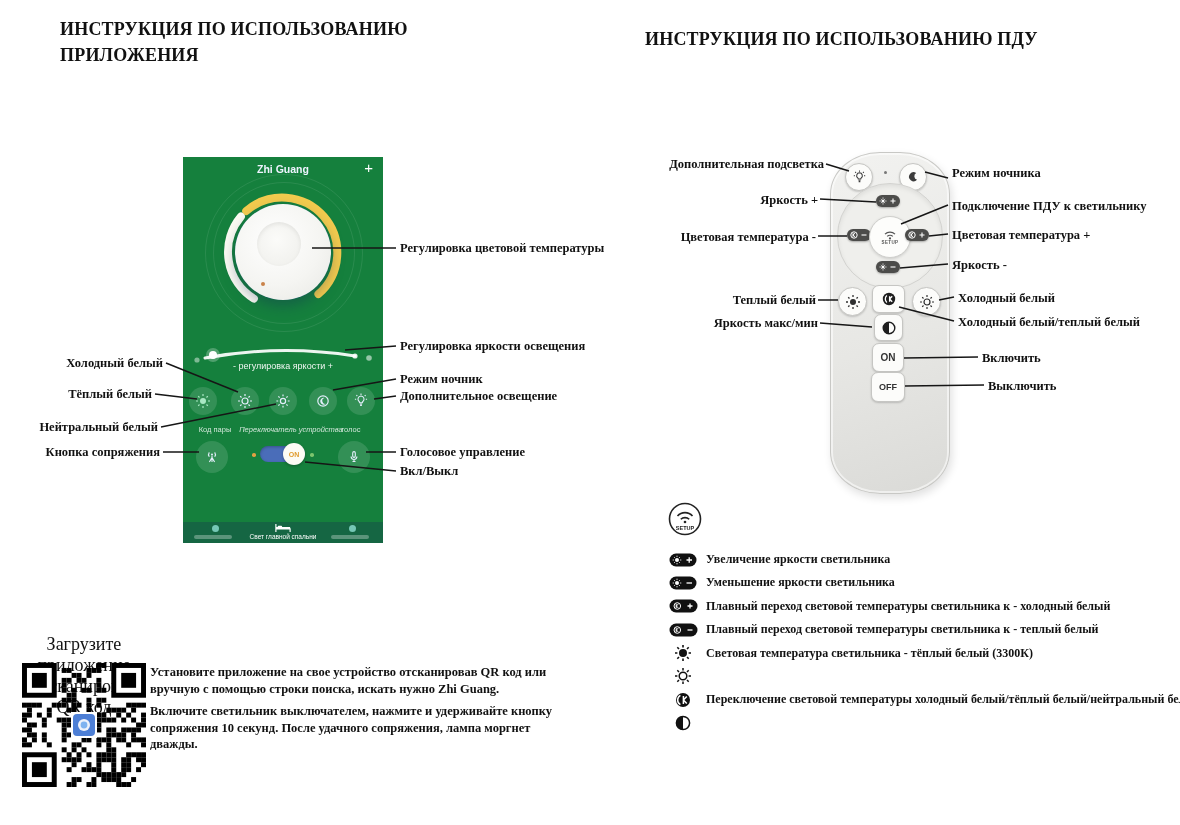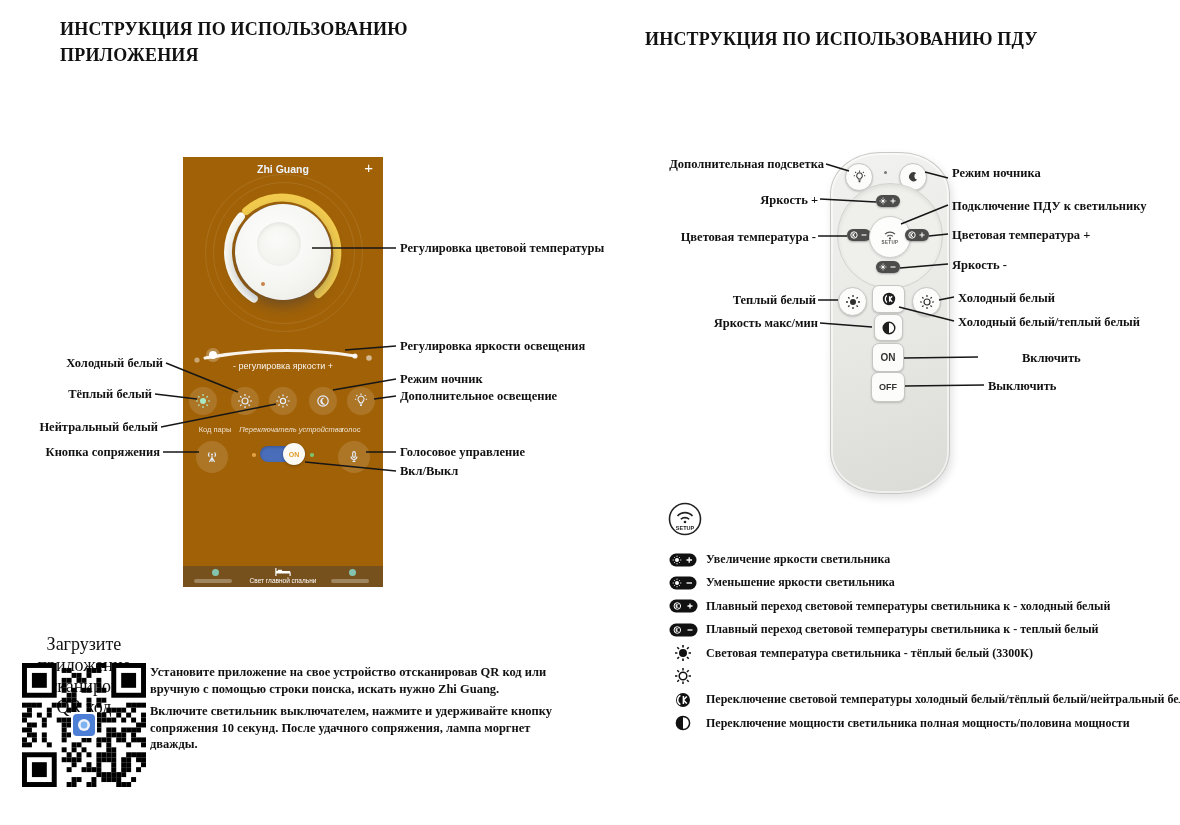--- a/index.html
+++ b/index.html
@@ -4,21 +4,21 @@
 <style>
   html,body{margin:0;padding:0;background:#fff;}
   .page{position:relative;width:1180px;height:825px;background:#fff;overflow:hidden;
         font-family:"Liberation Serif",serif;color:#111;}
   .abs{position:absolute;}
   .title{position:absolute;font-weight:bold;font-size:18px;line-height:26px;letter-spacing:.2px;}
   .co{position:absolute;font-weight:bold;font-size:12.5px;white-space:nowrap;line-height:16px;}
   .co.r{text-align:right;}
   .para{position:absolute;font-weight:bold;font-size:12.5px;line-height:1.32;}
   
-  .phone{position:absolute;left:183px;top:157px;width:200px;height:430px;background:#a16207;overflow:hidden;}
+  .phone{position:absolute;left:183px;top:157px;width:200px;height:386px;background:#15803d;overflow:hidden;}
   .ph-head{position:absolute;top:0;left:0;right:0;height:24px;display:flex;align-items:center;justify-content:center;
            color:#eef4ff;font-family:"Liberation Sans",sans-serif;font-weight:bold;font-size:10.5px;}
   .ph-plus{position:absolute;right:10px;top:2px;font-size:15px;font-weight:400;color:#fff;
            font-family:"Liberation Sans",sans-serif;}
   .glow{position:absolute;border-radius:50%;border:1px solid rgba(255,255,255,.09);}
   .knob{position:absolute;left:52px;top:47px;width:96px;height:96px;border-radius:50%;
         background:radial-gradient(circle at 42% 38%, #ffffff 0%, #f5f5f2 55%, #e7e7e3 100%);
         box-shadow:0 6px 14px rgba(20,40,90,.35);}
   .knob-inner{position:absolute;left:22px;top:18px;width:44px;height:44px;border-radius:50%;
         background:radial-gradient(circle at 45% 40%, #fbfbf9, #eeeeea);
@@ -513,21 +513,21 @@
   <div class="co r" style="left:640px;top:192px;width:178px;">Яркость +</div>
   <div class="co r" style="left:620px;top:229px;width:196px;">Цветовая температура -</div>
   <div class="co r" style="left:640px;top:292px;width:176px;">Теплый белый</div>
   <div class="co r" style="left:620px;top:315px;width:198px;">Яркость макс/мин</div>
   <div class="co" style="left:952px;top:165px;">Режим ночника</div>
   <div class="co" style="left:952px;top:198px;">Подключение ПДУ к светильнику</div>
   <div class="co" style="left:952px;top:227px;">Цветовая температура +</div>
   <div class="co" style="left:952px;top:257px;">Яркость -</div>
   <div class="co" style="left:958px;top:290px;">Холодный белый</div>
   <div class="co" style="left:958px;top:314px;">Холодный белый/теплый белый</div>
-  <div class="co" style="left:982px;top:350px;margin-left:40px;">Включить</div>
+  <div class="co" style="left:982px;top:350px;">Включить</div>
   <div class="co" style="left:988px;top:378px;">Выключить</div>
 
   <svg class="abs" style="left:668px;top:502px;" width="34" height="34" viewBox="0 0 34 34">
     <circle cx="17" cy="17" r="15.5" fill="none" stroke="#222" stroke-width="1.6"></circle>
     <path d="M9.5 14 A10 10 0 0 1 24.5 14" fill="none" stroke="#222" stroke-width="1.6"></path>
     <path d="M12.8 17.3 A6 6 0 0 1 21.2 17.3" fill="none" stroke="#222" stroke-width="1.6"></path>
     <circle cx="17" cy="20" r="1.3" fill="#222"></circle>
     <text x="17" y="27.5" text-anchor="middle" font-size="5.5" font-weight="bold" fill="#222" font-family="Liberation Sans, sans-serif">SETUP</text>
   </svg>
 
@@ -603,21 +603,20 @@
       </span>
       <span class="leg-tx">Переключение световой температуры холодный белый/тёплый белый/нейтральный белый</span>
     </div>
     <div class="leg-row">
       <span class="leg-ic">
         <svg width="18" height="18" viewBox="0 0 18 18">
             <circle cx="9" cy="9" r="6.6" fill="none" stroke="#111" stroke-width="1.5"></circle>
             <path d="M9 2.4a6.6 6.6 0 0 0 0 13.2Z" fill="#111"></path>
           </svg>
       </span>
-      <span class="leg-tx">Переключение мощности светильника полная мощность/половина мощности</span>
     </div>
   </div>
 
   <svg class="lines" width="1180" height="825" viewBox="0 0 1180 825">
     <g stroke="#161616" stroke-width="1.5">
       <line x1="312" y1="248" x2="396" y2="248"></line>
       <line x1="345" y1="350" x2="396" y2="346"></line>
       <line x1="333" y1="390" x2="396" y2="379"></line>
       <line x1="374" y1="399" x2="396" y2="396"></line>
       <line x1="366" y1="452" x2="396" y2="452"></line>

